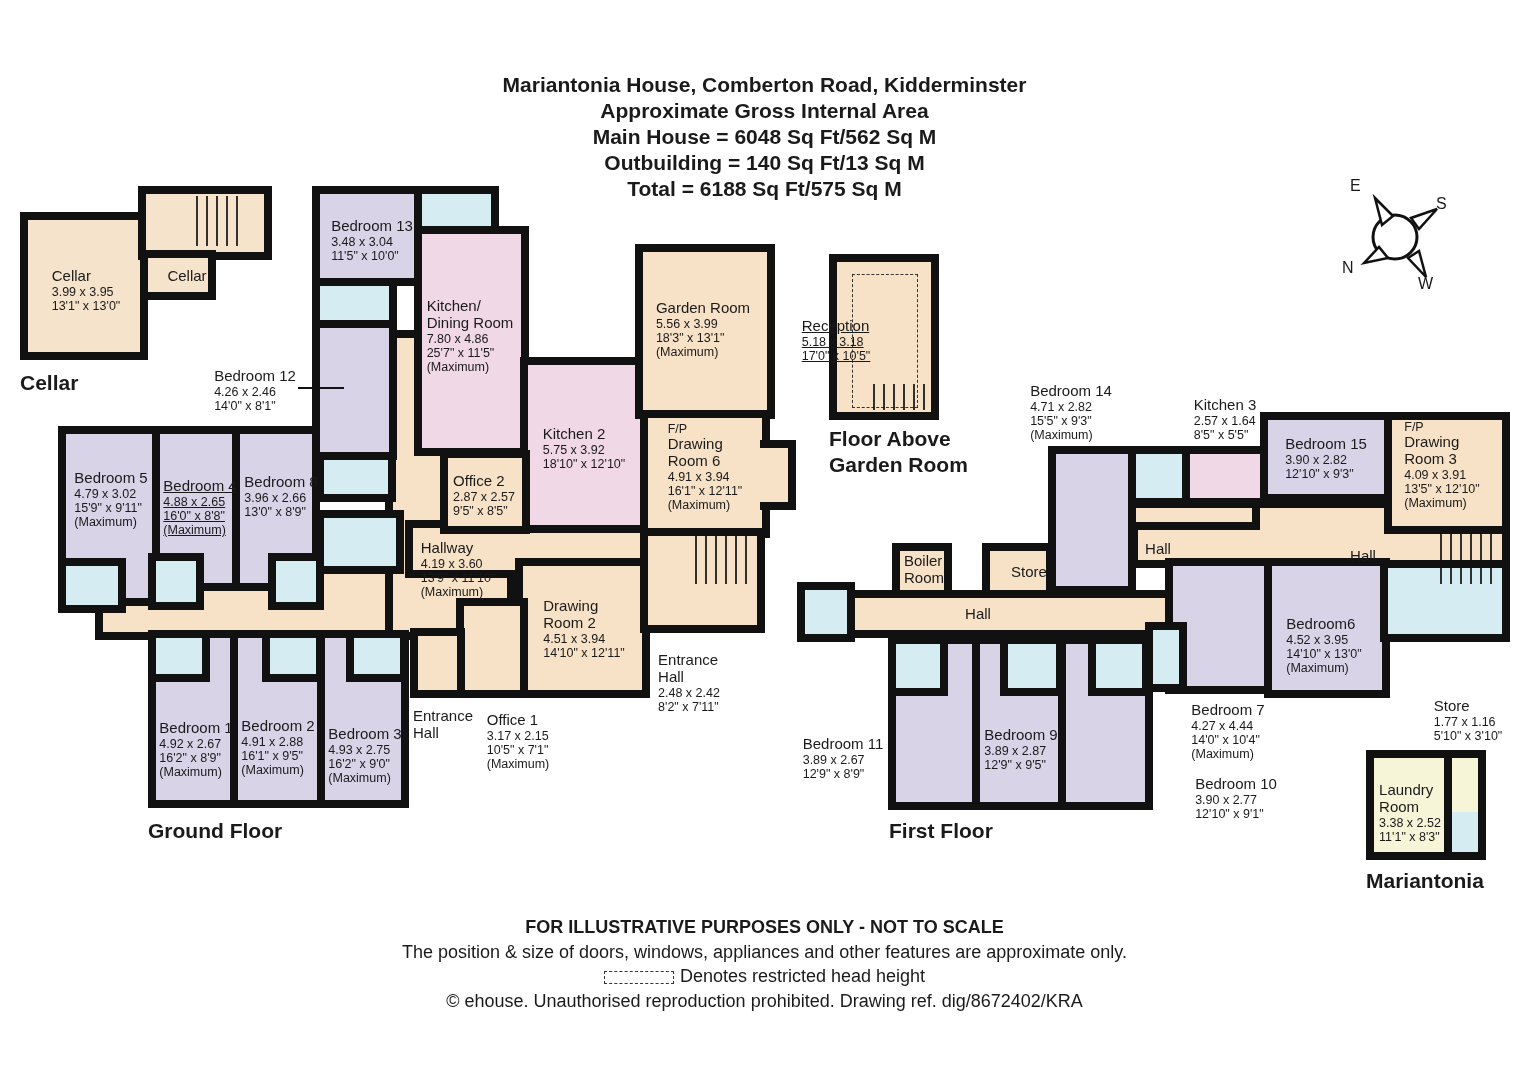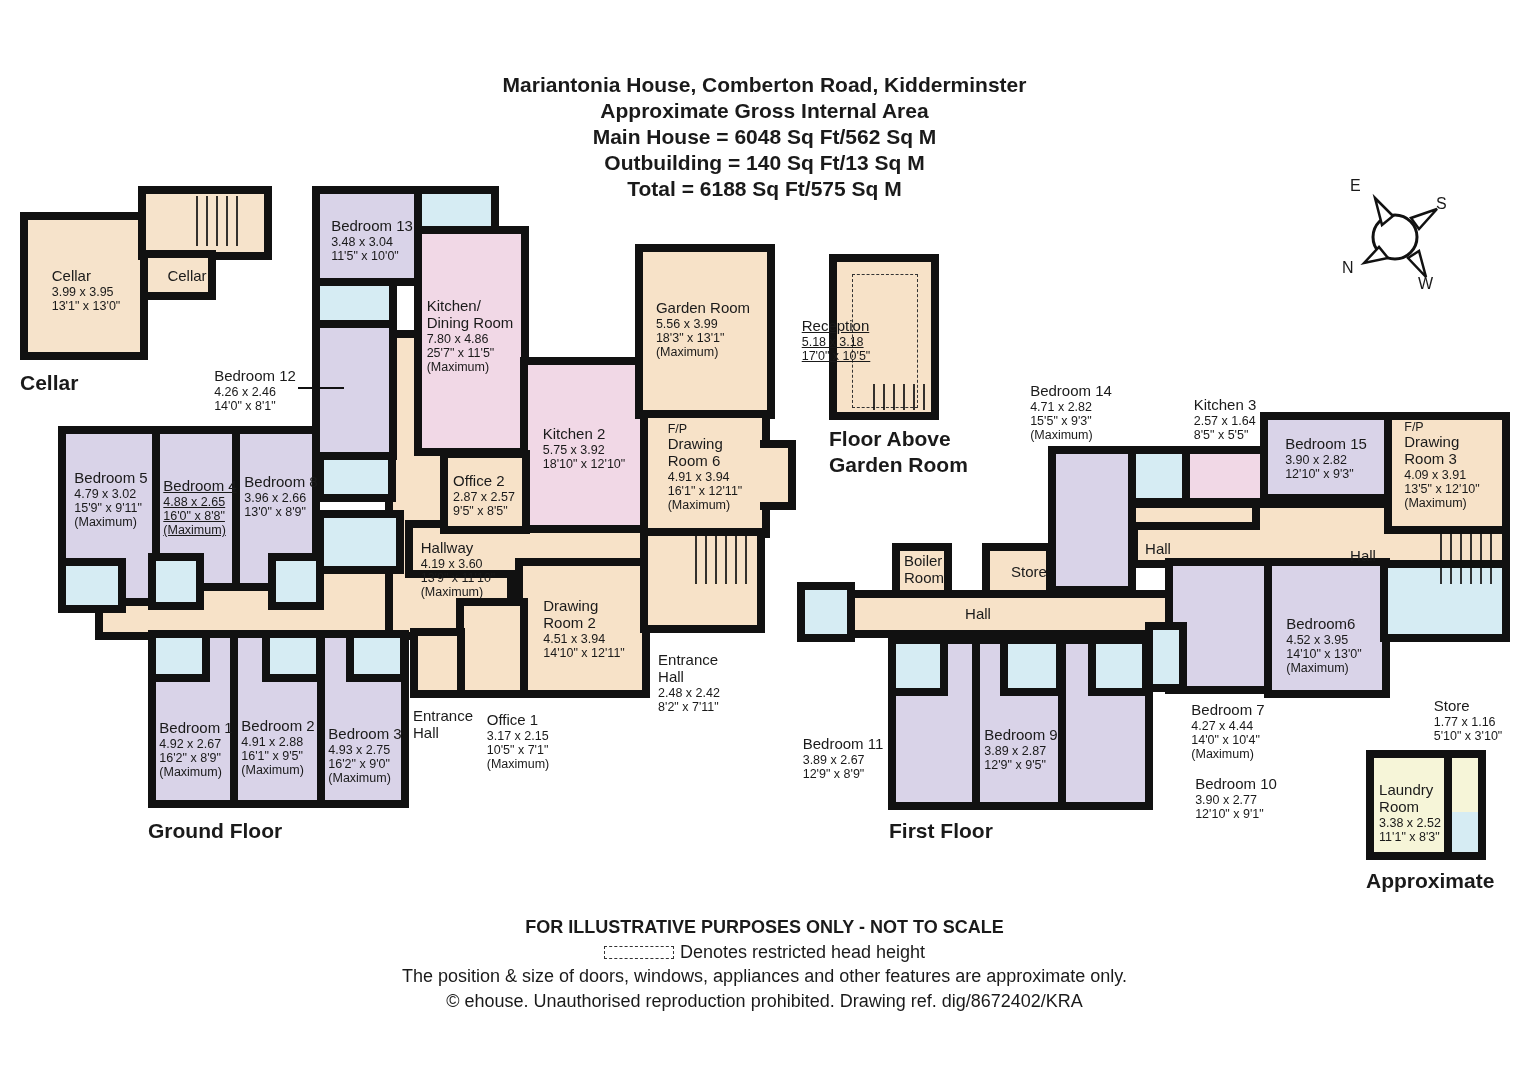--- a/index.html
+++ b/index.html
@@ -349,21 +349,21 @@
     <div class="n">Store</div>
     <div class="d">1.77 x 1.16</div>
     <div class="d">5'10" x 3'10"</div>
   </div>
   <div class="lbl" style="left:1410px;top:782px;">
     <div class="n">Laundry</div>
     <div class="n">Room</div>
     <div class="d">3.38 x 2.52</div>
     <div class="d">11'1" x 8'3"</div>
   </div>
-  <div class="floor-title" style="left:1366px;top:868px;">Approximate</div>
+  <div class="floor-title" style="left:1366px;top:868px;">Mariantonia</div>
 </div>
 
 <div class="footer">
   <div class="b">FOR ILLUSTRATIVE PURPOSES ONLY - NOT TO SCALE</div>
+  <div>The position &amp; size of doors, windows, appliances and other features are approximate only.</div>
   <div><span class="dash"></span><span>Denotes restricted head height</span></div>
-  <div>The position &amp; size of doors, windows, appliances and other features are approximate only.</div>
   <div>© ehouse. Unauthorised reproduction prohibited. Drawing ref. dig/8672402/KRA</div>
 </div>
 
 </body></html>

